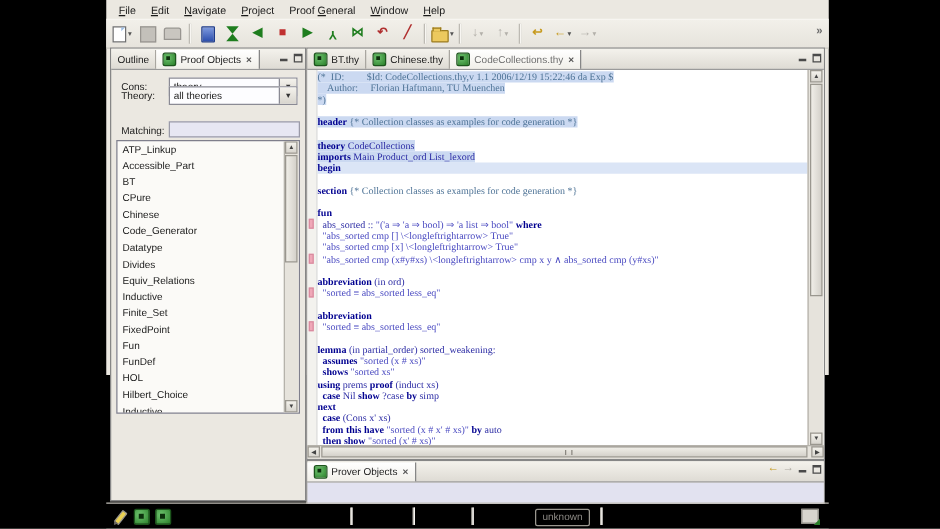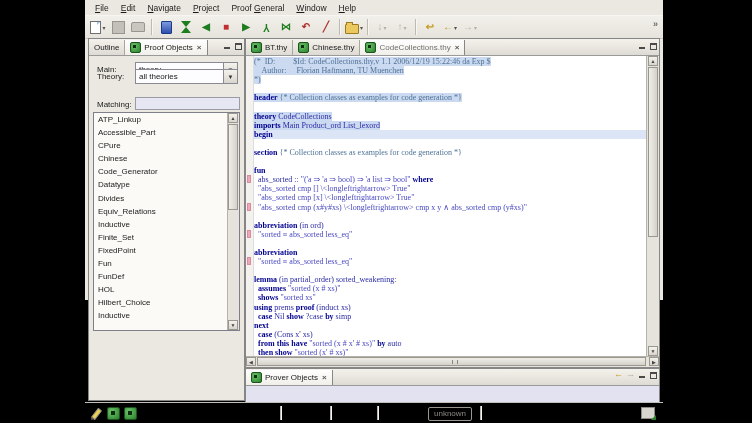--- a/index.html
+++ b/index.html
@@ -184,41 +184,42 @@
           <span class="tablabel">Proof Objects</span>
           <span class="tabclose">×</span>
         </span>
         <span class="winbtns">
         <span class="btn-min"></span>
         <span class="btn-max"></span>
       </span>
     </div>
     <div id="sidebar-content">
       <div class="field-row" style="top:6px;">
-        <span class="field-label">Main:</span>
+        <span class="field-label">Cons:</span>
         <span class="combo">
           <span class="combo-text">theory</span>
           <span class="combo-btn">▼</span>
         </span>
       </div>
       <div class="field-row" style="top:13px;">
         <span class="field-label">Theory:</span>
         <span class="combo">
           <span class="combo-text">all theories</span>
           <span class="combo-btn">▼</span>
         </span>
       </div>
       <div class="field-row" style="top:41px;">
         <span class="field-label">Matching:</span>
         <input id="matching-input" value="" style="">
       </div>
       <div id="theory-list">
         <div id="theory-list-items">
             <div class="list-item">ATP_Linkup</div>
             <div class="list-item">Accessible_Part</div>
+            <div class="list-item">BT</div>
             <div class="list-item">CPure</div>
             <div class="list-item">Chinese</div>
             <div class="list-item">Code_Generator</div>
             <div class="list-item">Datatype</div>
             <div class="list-item">Divides</div>
             <div class="list-item">Equiv_Relations</div>
             <div class="list-item">Inductive</div>
             <div class="list-item">Finite_Set</div>
             <div class="list-item">FixedPoint</div>
             <div class="list-item">Fun</div>

